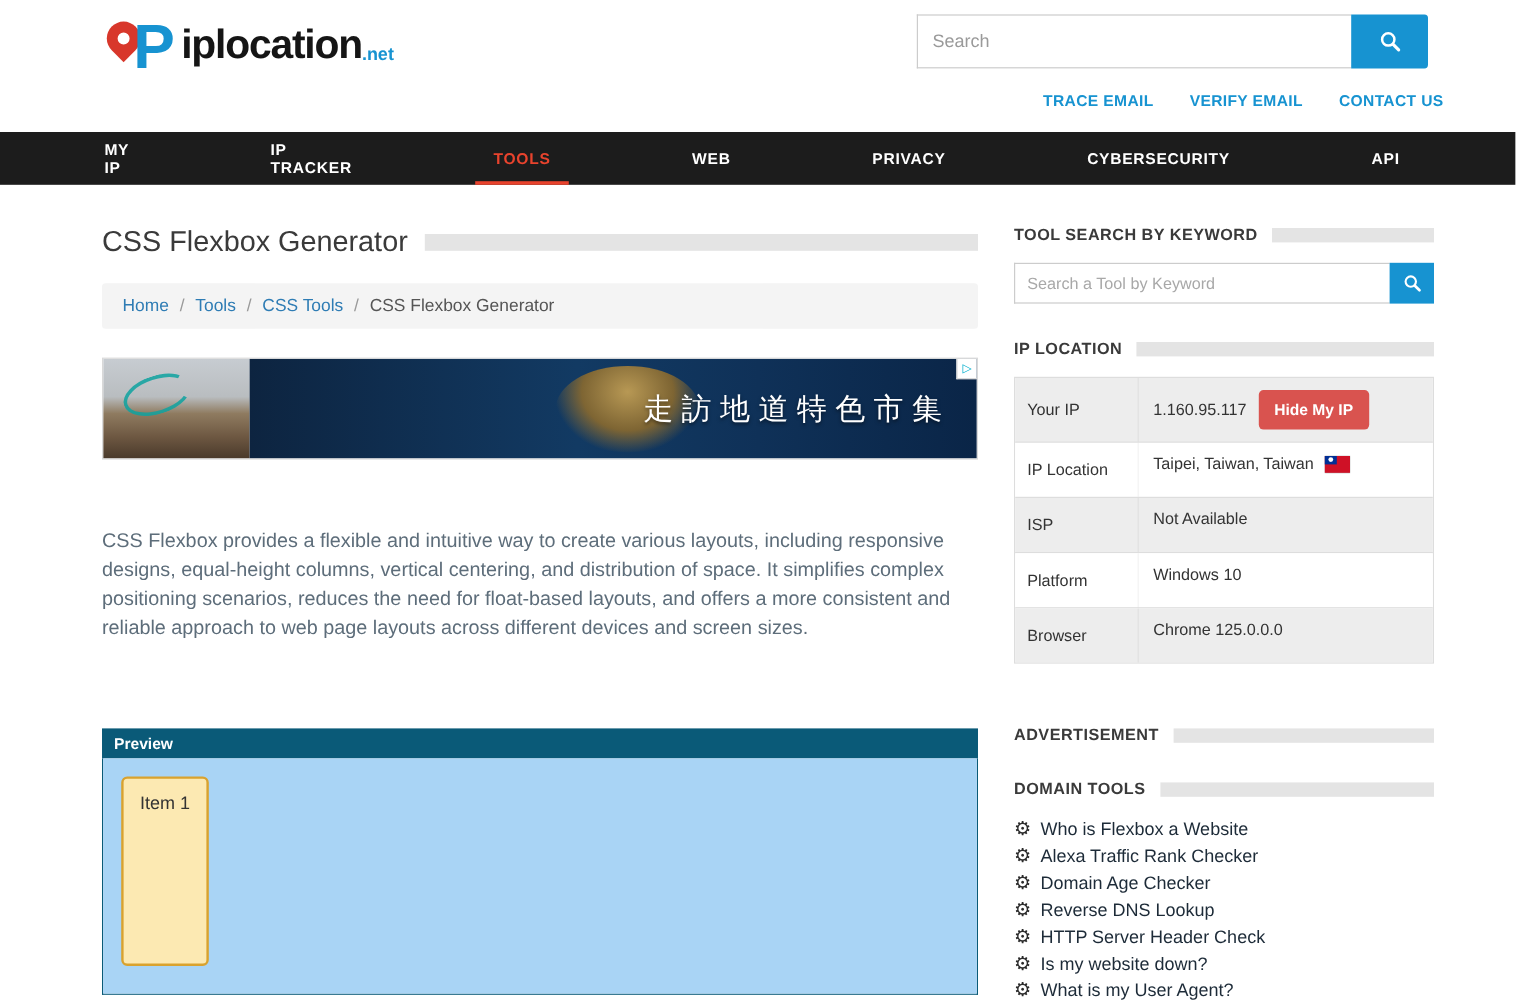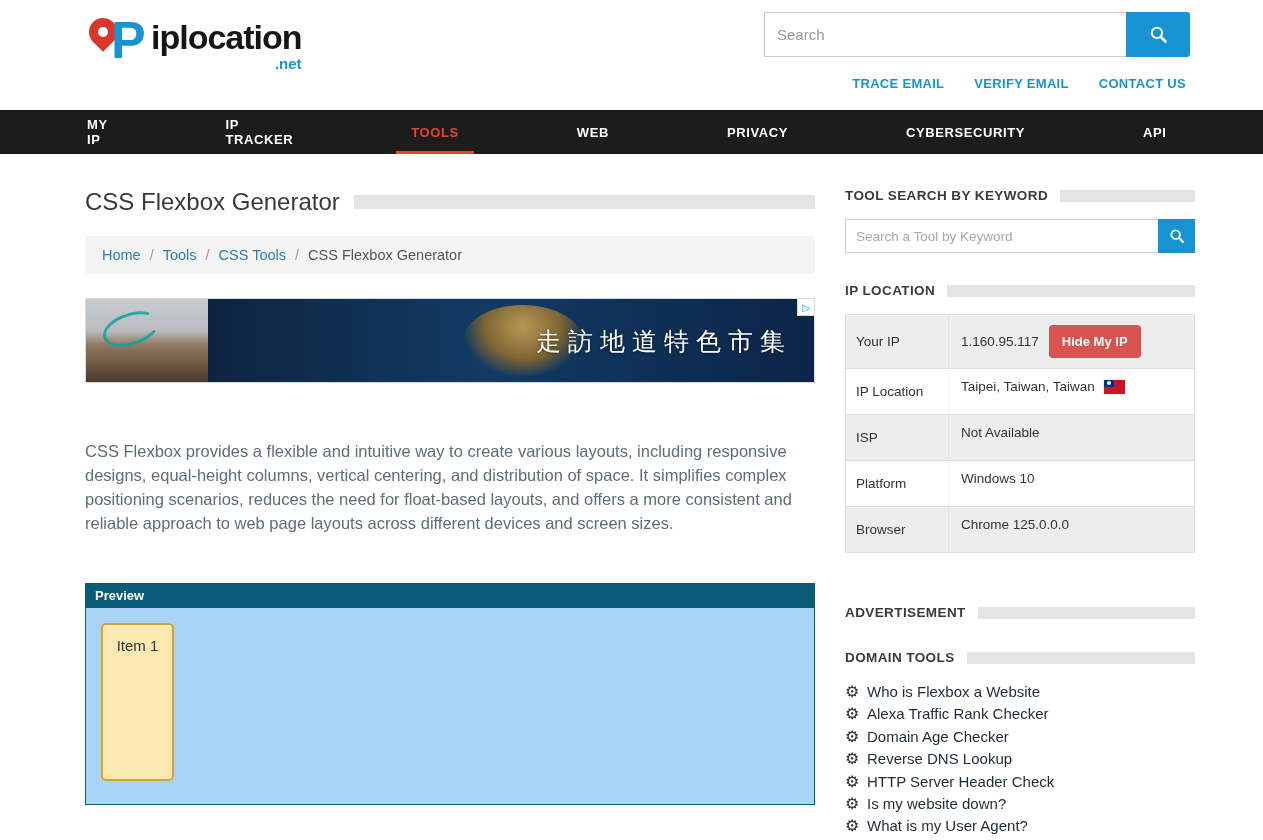--- a/index.html
+++ b/index.html
@@ -10,33 +10,33 @@
   
   .site-header { position: relative; height: 110px; background: #fff; }
   .logo { position: absolute; left: 83px; top: 12px; display: flex; align-items: flex-start; }
   .logo-mark { position: relative; width: 66px; height: 64px; }
   .pin { position: absolute; left: 6px; top: 6px; width: 28px; height: 28px;
          background: #d8372b; border-radius: 50% 50% 50% 0; transform: rotate(-45deg); }
   .pin::after { content: ""; position: absolute; left: 9px; top: 9px; width: 10px; height: 10px;
                 background: #fff; border-radius: 50%; }
   .logo-p { position: absolute; left: 28px; top: 2px; font-size: 52px; font-weight: bold;
             color: var(--accent, #1793d1); line-height: 1; }
-  .logo-text { display: flex; flex-direction: column; margin-left: 2px; margin-top: 8px; }
+  .logo-text { display: flex; flex-direction: row; margin-left: 2px; margin-top: 8px; }
   .logo-name { font-size: 34px; font-weight: 800; color: #151515; letter-spacing: -1px; line-height: 1; }
   .logo-tld { align-self: flex-end; font-size: 15px; font-weight: bold; color: var(--accent, #1793d1); margin-top: 1px; }
 
   .top-search { position: absolute; top: 12px; right: 73px; display: flex; }
   .top-search-input { width: 362px; height: 45px; border: 1px solid #ccc; border-right: none;
                       padding: 12px 12px; font-size: 15px; color: #333; outline: none;
                       font-family: "Liberation Sans", sans-serif; }
   .top-search-input::placeholder { color: #9a9a9a; }
   .top-search-btn { width: 64px; height: 45px; background: var(--accent, #1793d1); border: none;
                     cursor: pointer; display: flex; align-items: center; justify-content: center;
                     border-radius: 0 3px 3px 0; }
-  .top-links { position: absolute; top: 76px; right: 77px; display: flex; gap: 30px; }
+  .top-links { position: absolute; top: 76px; right: 60px; display: flex; gap: 30px; }
   .top-links a { color: var(--accent, #1793d1); font-size: 13px; font-weight: bold; letter-spacing: 0.3px; }
 
   
   .main-nav { height: 44px; background: var(--nav-bg, #1c1c1c); display: flex; align-items: stretch;
               padding-left: 72px; gap: 44px; }
   .nav-item { position: relative; display: flex; align-items: center; padding: 0 15px;
               color: #fff; font-size: 13px; font-weight: bold; letter-spacing: 0.6px; }
   .nav-item.active { color: var(--nav-red, #e8432d); }
   .nav-item.active::after { content: ""; position: absolute; left: 0; right: 0; bottom: 0;
                             height: 3px; background: var(--nav-red, #e8432d); }
@@ -72,21 +72,21 @@
              border-radius: 50%; opacity: 0.9; }
   .ad-text { position: absolute; right: 22px; top: 50%; transform: translateY(-50%);
              color: #fff; font-size: 25px; letter-spacing: 7px; font-weight: 500;
              text-shadow: 0 1px 3px rgba(0,0,0,0.5); }
   .ad-choice { position: absolute; right: 0; top: 0; width: 17px; height: 17px; background: #fff;
                color: #00aecd; font-size: 10px; line-height: 17px; text-align: center;
                border-left: 1px solid #d9d9d9; border-bottom: 1px solid #d9d9d9; }
 
   .description { margin-top: 56px; color: #5d6d7a; font-size: 16.5px; line-height: 1.46; }
 
-  .preview { margin-top: 48px; }
+  .preview { margin-top: 72px; }
   .preview-header { background: var(--teal, #0a5a78); color: #fff; font-size: 13px; font-weight: bold;
                     padding: 5px 10px; }
   .preview-body { border: 1px solid var(--teal, #0a5a78); border-top: none; background: #fff; }
   .flex-container { background: var(--lblue, #a9d4f5); min-height: 196px; display: flex; }
   .flex-item { width: 73px; height: 158px; margin: 15px; background: var(--yellow, #fce9b2);
                border: 2px solid var(--yellow-border, #d9a22e); border-radius: 5px;
                font-size: 15px; color: #333; text-align: center; padding-top: 12px; }
 
   
   .side-heading-row { display: flex; align-items: center; }

